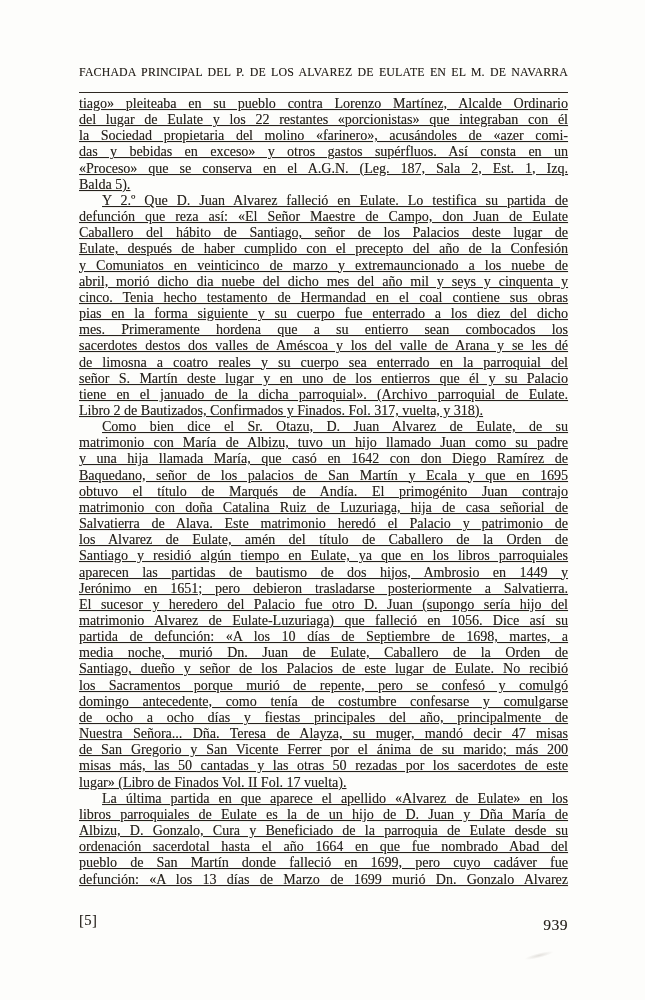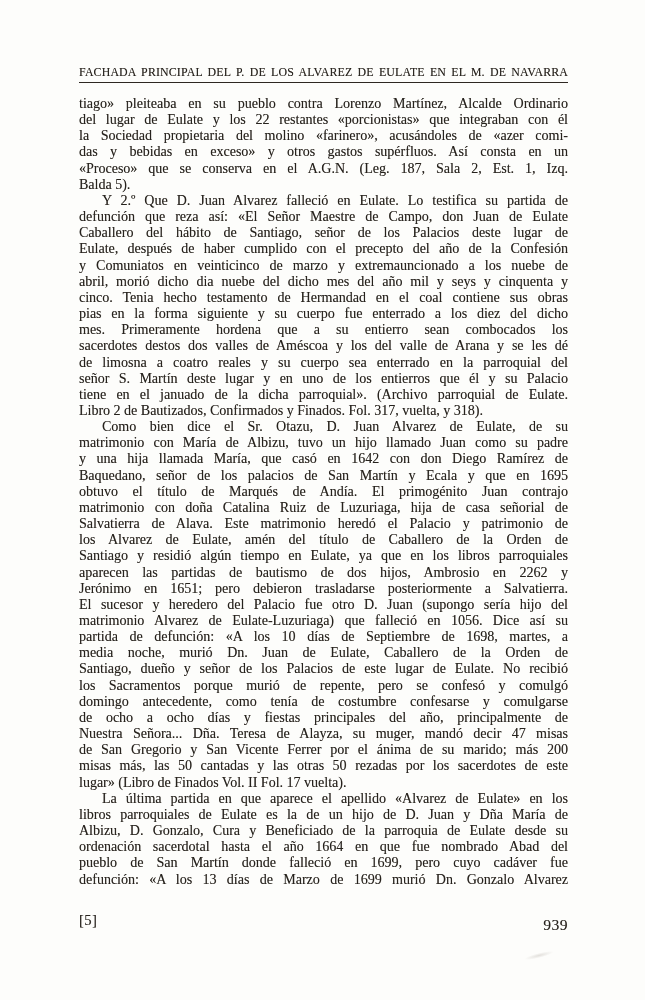--- a/index.html
+++ b/index.html
@@ -21,35 +21,36 @@
     left: 79px;
     width: 489px;
   }
   .head-text {
     display: block;
     font-size: 11.8px;
     letter-spacing: 0.2px;
     text-align: justify;
     text-align-last: justify;
     border-bottom: 1.6px solid #2e2822;
-    padding-bottom: 2px;
+    padding-bottom: 12px;
     white-space: normal;
   }
 
   .body-text {
     position: absolute;
     top: 96px;
     left: 79px;
     width: 489px;
     font-size: 14px;
     line-height: 16.15px;
   }
   .line {
     text-align: justify;
     text-align-last: justify;
+    text-decoration: underline;
   }
   .line.para-end { text-align-last: left; }
   .line.first-indented { text-indent: 23px; }
 
   .footer {
     position: absolute;
     top: 912px;
     left: 79px;
     width: 489px;
     display: flex;
@@ -106,21 +107,21 @@
       <div>
         <div class="line first-indented">Como bien dice el Sr. Otazu, D. Juan Alvarez de Eulate, de su</div>
         <div class="line">matrimonio con María de Albizu, tuvo un hijo llamado Juan como su padre</div>
         <div class="line">y una hija llamada María, que casó en 1642 con don Diego Ramírez de</div>
         <div class="line">Baquedano, señor de los palacios de San Martín y Ecala y que en 1695</div>
         <div class="line">obtuvo el título de Marqués de Andía. El primogénito Juan contrajo</div>
         <div class="line">matrimonio con doña Catalina Ruiz de Luzuriaga, hija de casa señorial de</div>
         <div class="line">Salvatierra de Alava. Este matrimonio heredó el Palacio y patrimonio de</div>
         <div class="line">los Alvarez de Eulate, amén del título de Caballero de la Orden de</div>
         <div class="line">Santiago y residió algún tiempo en Eulate, ya que en los libros parroquiales</div>
-        <div class="line">aparecen las partidas de bautismo de dos hijos, Ambrosio en 2262 y</div>
+        <div class="line">aparecen las partidas de bautismo de dos hijos, Ambrosio en 1449 y</div>
         <div class="line">Jerónimo en 1651; pero debieron trasladarse posteriormente a Salvatierra.</div>
         <div class="line">El sucesor y heredero del Palacio fue otro D. Juan (supongo sería hijo del</div>
         <div class="line">matrimonio Alvarez de Eulate-Luzuriaga) que falleció en 1056. Dice así su</div>
         <div class="line">partida de defunción: «A los 10 días de Septiembre de 1698, martes, a</div>
         <div class="line">media noche, murió Dn. Juan de Eulate, Caballero de la Orden de</div>
         <div class="line">Santiago, dueño y señor de los Palacios de este lugar de Eulate. No recibió</div>
         <div class="line">los Sacramentos porque murió de repente, pero se confesó y comulgó</div>
         <div class="line">domingo antecedente, como tenía de costumbre confesarse y comulgarse</div>
         <div class="line">de ocho a ocho días y fiestas principales del año, principalmente de</div>
         <div class="line">Nuestra Señora... Dña. Teresa de Alayza, su muger, mandó decir 47 misas</div>

